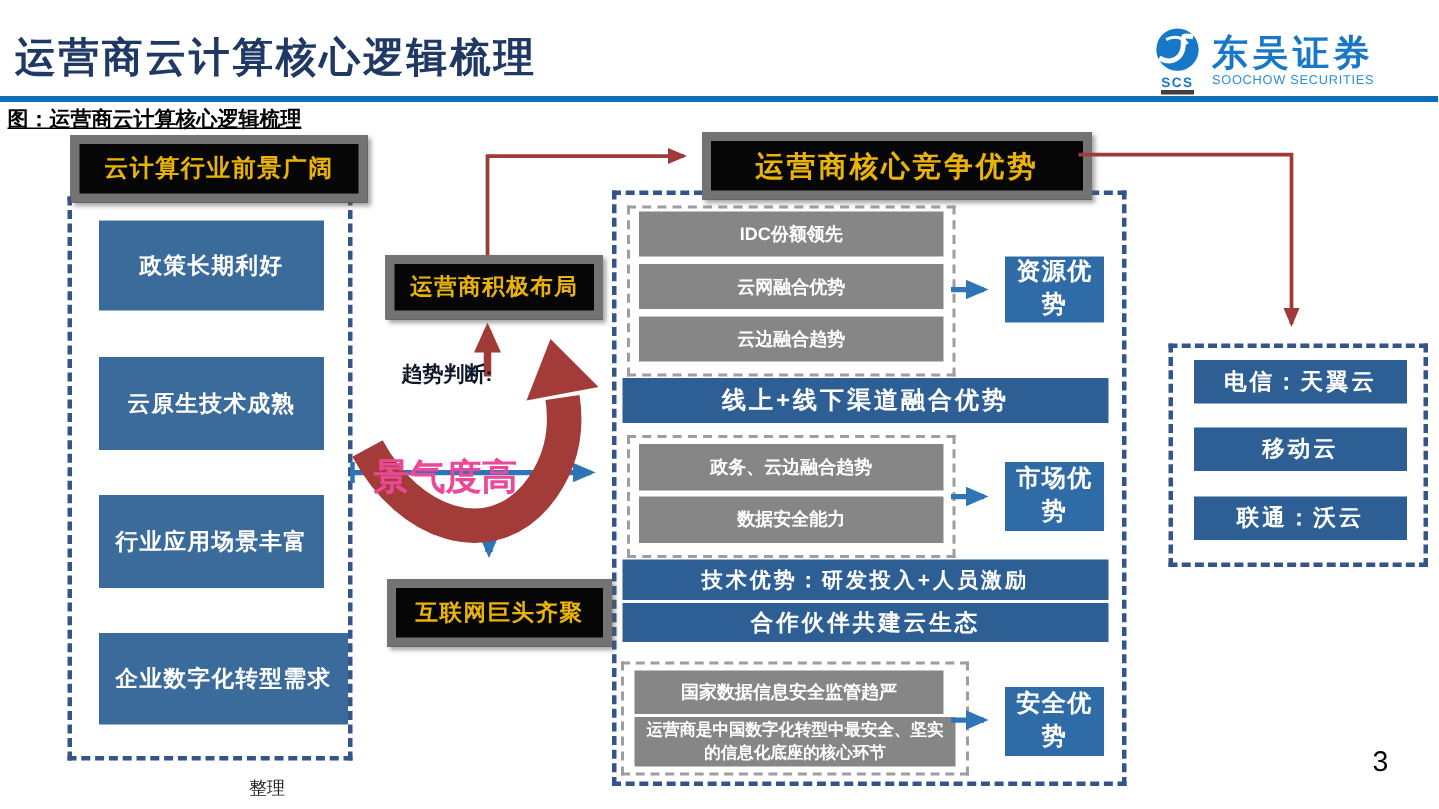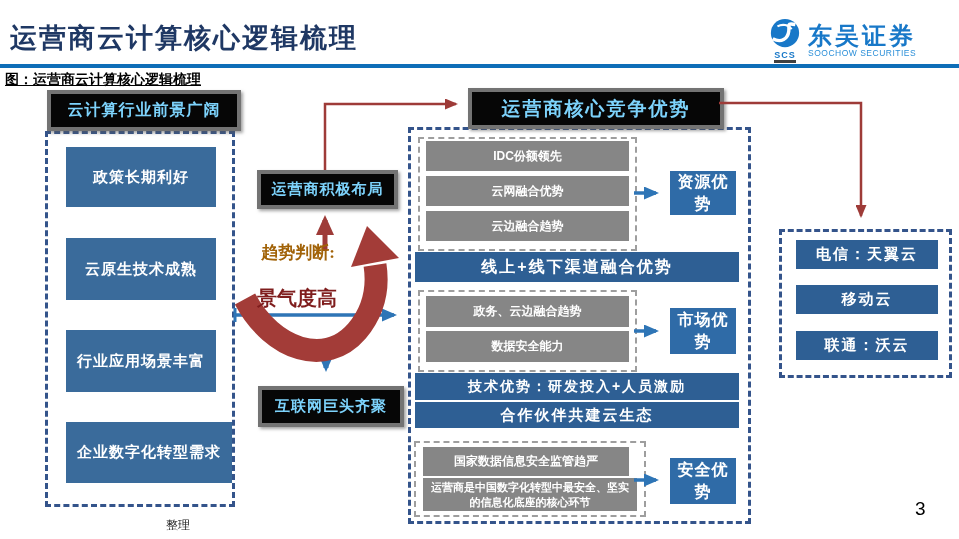--- a/index.html
+++ b/index.html
@@ -11,22 +11,22 @@
   .rule{position:absolute;left:0;top:64px;width:959px;height:4px;background:#0E6EB8;}
   .logo{position:absolute;left:768px;top:18px;display:flex;align-items:center;gap:6px;}
   .logo-badge{display:flex;flex-direction:column;align-items:center;}
   .logo-scs{font-size:9px;font-weight:bold;color:#1878C8;border-bottom:3px solid #404040;
             line-height:10px;letter-spacing:1px;}
   .logo-cn{font-size:24px;font-weight:bold;color:#1878C8;letter-spacing:3px;line-height:24px;}
   .logo-en{font-size:8.5px;color:#2B8FD8;letter-spacing:.5px;}
   .figcap{position:absolute;left:5px;top:71px;font-family:"Liberation Serif",serif;
           font-size:14px;font-weight:bold;color:#000;text-decoration:underline;}
   
-  .blackbox{position:absolute;background:#060606;color:#7dd3fc;display:flex;align-items:center;
-            justify-content:center;border:4px solid #737373;box-shadow:2px 2px 3px rgba(90,90,90,.55);
+  .blackbox{position:absolute;background:#060606;color:#eab308;display:flex;align-items:center;
+            justify-content:center;border:6px solid #737373;box-shadow:2px 2px 3px rgba(90,90,90,.55);
             font-weight:bold;letter-spacing:1px;font-family:Liberation Mono, monospace;}
   .dashedbox{position:absolute;border:3px dashed #34548B;}
   .graydash{position:absolute;border:2px dashed #9E9E9E;background:#fff;}
   .bluebox{position:absolute;background:#3A6B9B;color:#fff;display:flex;align-items:center;
            justify-content:center;text-align:center;font-weight:bold;letter-spacing:1px;}
   .graybox{position:absolute;background:#868686;color:#fff;display:flex;align-items:center;
            justify-content:center;text-align:center;font-weight:bold;}
   .bar{position:absolute;background:#2E5F94;color:#fff;display:flex;align-items:center;
        justify-content:center;font-weight:bold;letter-spacing:2px;}
   .adv{position:absolute;background:#2F6BA7;color:#fff;display:flex;align-items:center;
@@ -64,22 +64,22 @@
   <div class="figcap">图：运营商云计算核心逻辑梳理</div>
 
   <div class="blackbox boxlayer" style="left:47px;top:90px;width:186px;height:33px;font-size:16px;">云计算行业前景广阔</div>
   <div class="dashedbox" style="left:45px;top:131px;width:184px;height:370px;"></div>
   <div class="bluebox boxlayer" style="left:66px;top:147px;width:150px;height:60px;font-size:15px;">政策长期利好</div>
   <div class="bluebox boxlayer" style="left:66px;top:238px;width:150px;height:62px;font-size:15px;">云原生技术成熟</div>
   <div class="bluebox boxlayer" style="left:66px;top:330px;width:150px;height:62px;font-size:15px;">行业应用场景丰富</div>
   <div class="bluebox boxlayer" style="left:66px;top:422px;width:150px;height:61px;font-size:15px;padding:0 8px;">企业数字化转型需求</div>
 
   <div class="blackbox boxlayer" style="left:257px;top:170px;width:133px;height:31px;font-size:15px;">运营商积极布局</div>
-  <div class="trend" style="left:243px;top:241px;width:110px;font-size:17px;color:#a16207;">趋势判断:</div>
-  <div class="trend" style="left:247px;top:285px;width:100px;font-size:20px;color:#7f1d1d;">景气度高</div>
+  <div class="trend" style="left:243px;top:241px;width:110px;font-size:14px;color:#0f172a;">趋势判断:</div>
+  <div class="trend" style="left:247px;top:302px;width:100px;font-size:24px;color:#ec4899;">景气度高</div>
   <div class="blackbox boxlayer" style="left:258px;top:386px;width:138px;height:33px;font-size:15px;">互联网巨头齐聚</div>
 
   <div class="blackbox boxlayer" style="left:468px;top:88px;width:248px;height:33px;font-size:19px;letter-spacing:2px;">运营商核心竞争优势</div>
 
   <div class="dashedbox" style="left:408px;top:127px;width:337px;height:391px;"></div>
 
   <div class="graydash" style="left:418px;top:137px;width:215px;height:110px;"></div>
   <div class="graybox boxlayer" style="left:426px;top:141px;width:203px;height:30px;font-size:12px;">IDC份额领先</div>
   <div class="graybox boxlayer" style="left:426px;top:176px;width:203px;height:30px;font-size:12px;text-align:center;">云网融合优势</div>
   <div class="graybox boxlayer" style="left:426px;top:211px;width:203px;height:30px;font-size:12px;">云边融合趋势</div>

